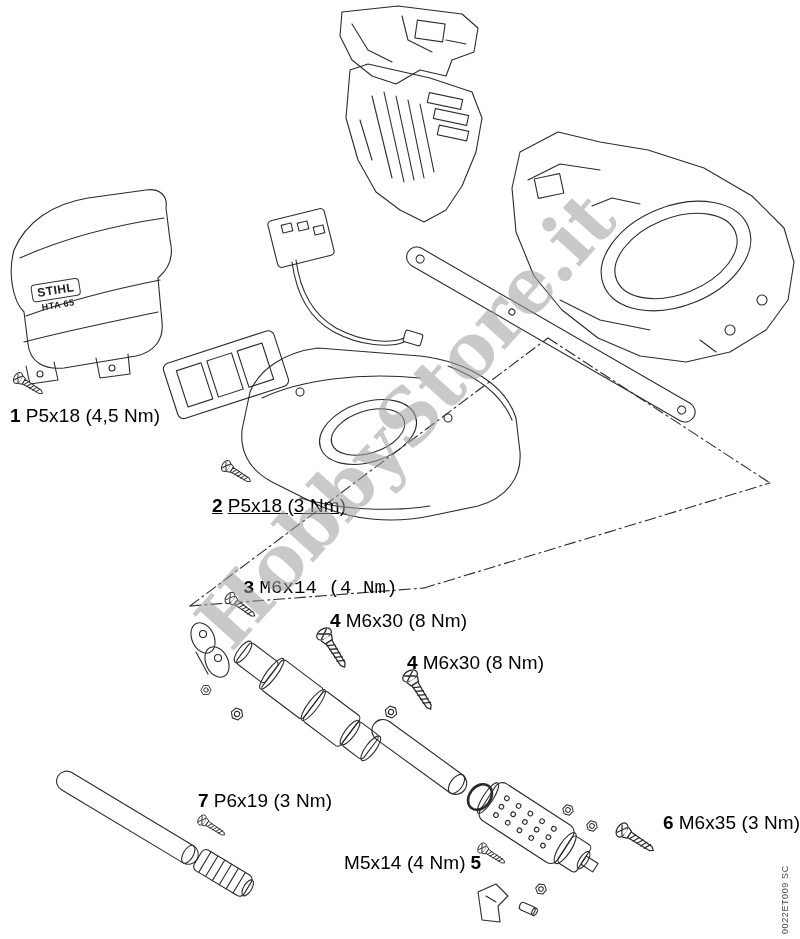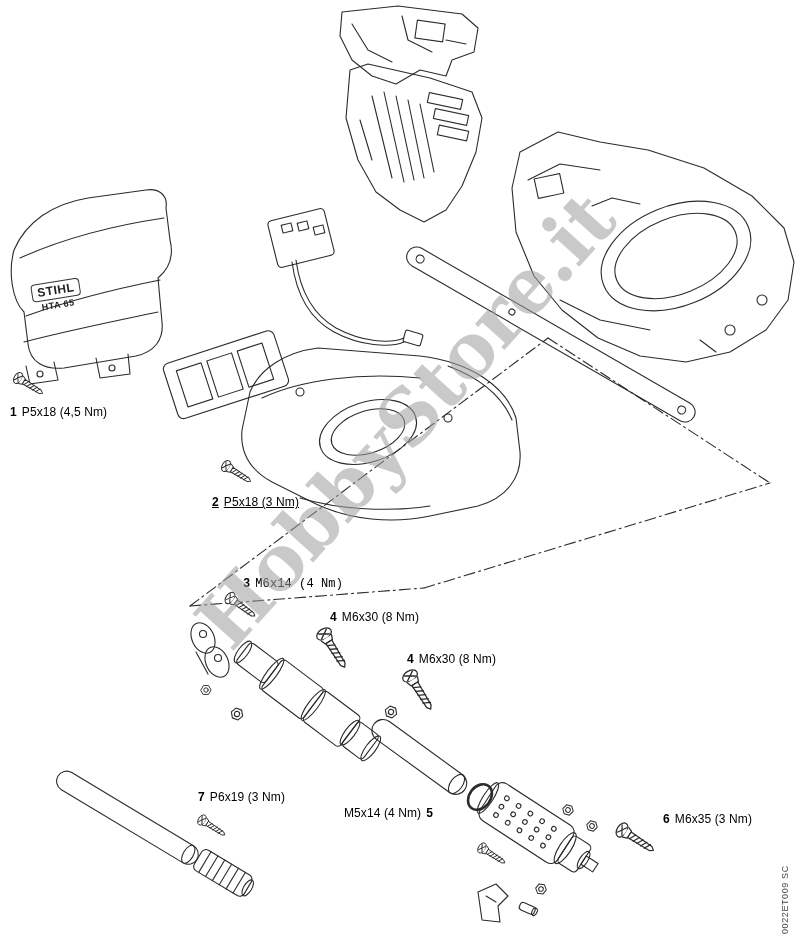--- a/index.html
+++ b/index.html
@@ -1,19 +1,19 @@
 <!DOCTYPE html>
 <html><head>
 <meta charset="utf-8">
 <style>
   html,body{margin:0;padding:0;background:#ffffff;}
   body{width:800px;height:939px;font-family:"Liberation Sans", sans-serif;}
   .canvas{position:relative;width:800px;height:939px;background:#fff;overflow:hidden;}
   .art-svg{position:absolute;left:0;top:0;z-index:1;}
-  .part-label{position:absolute;z-index:2;font-size:12px;color:#000;white-space:nowrap;letter-spacing:0.1px;}
+  .part-label{position:absolute;z-index:2;font-size:19px;color:#000;white-space:nowrap;letter-spacing:0.1px;}
   .part-label .n{font-weight:700;}
   .part-label .n.pre{margin-right:5px;}
   .part-label .n.post{margin-left:5px;}
   .watermark{position:absolute;left:212px;top:598px;z-index:3;transform:rotate(-48deg);transform-origin:left center;
              font-family:"DejaVu Serif", serif;font-weight:700;font-size:76px;line-height:1;
              color:#9e9e9e;opacity:0.55;white-space:nowrap;letter-spacing:-1px;}
   .doc-code{position:absolute;left:780px;top:934px;z-index:2;transform:rotate(-90deg);transform-origin:top left;
             font-size:9px;color:#444;letter-spacing:0.6px;white-space:nowrap;}
   .branding{position:absolute;left:32px;top:280px;z-index:2;transform:rotate(-9deg);text-align:center;color:#222;}
   .branding .plate{display:inline-block;border:1.5px solid #333;border-radius:4px;padding:0 5px;
@@ -230,21 +230,21 @@
   </div>
   <div class="part-label" style="left:243px;top:577px;font-family:Liberation Mono, monospace;">
     <span class="n pre">3</span><span>M6x14 (4 Nm)</span>
   </div>
   <div class="part-label" style="left:330px;top:610px;">
     <span class="n pre">4</span><span>M6x30 (8 Nm)</span>
   </div>
   <div class="part-label" style="left:407px;top:652px;">
     <span class="n pre">4</span><span>M6x30 (8 Nm)</span>
   </div>
-  <div class="part-label" style="left:344px;top:806px;">
+  <div class="part-label" style="left:344px;top:852px;">
     <span>M5x14 (4 Nm)</span><span class="n post">5</span>
   </div>
   <div class="part-label" style="left:663px;top:788px;margin-top:24px;">
     <span class="n pre">6</span><span>M6x35 (3 Nm)</span>
   </div>
   <div class="part-label" style="left:198px;top:790px;">
     <span class="n pre">7</span><span>P6x19 (3 Nm)</span>
   </div>
 
   <div class="watermark">HobbyStore.it</div>

